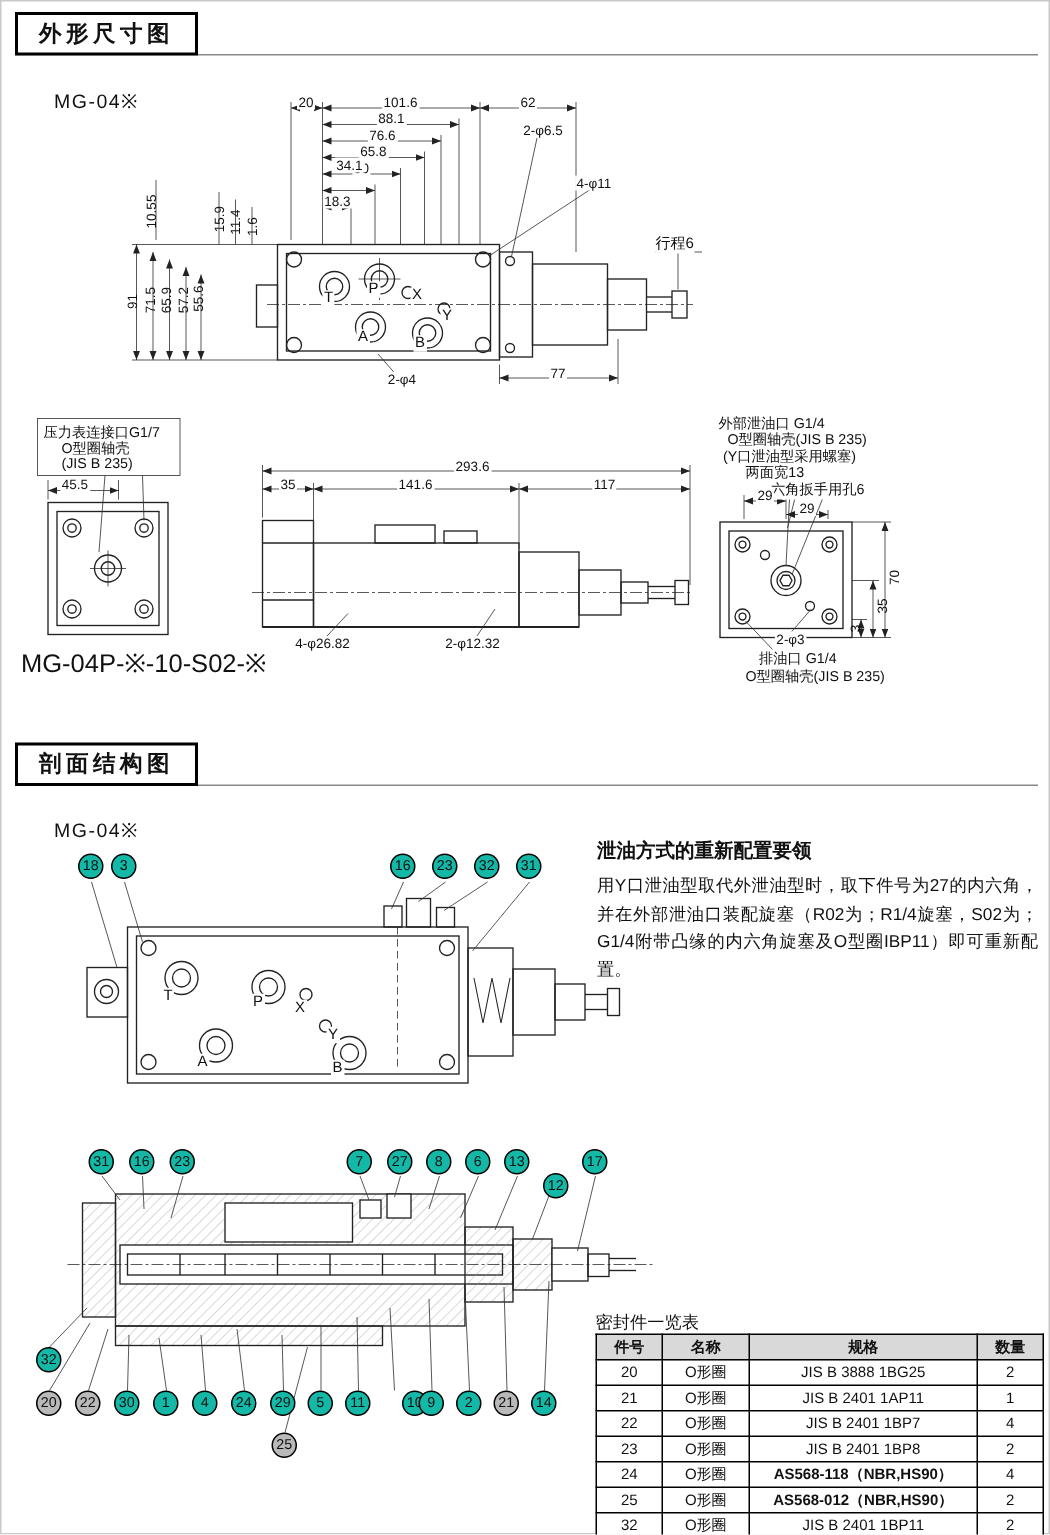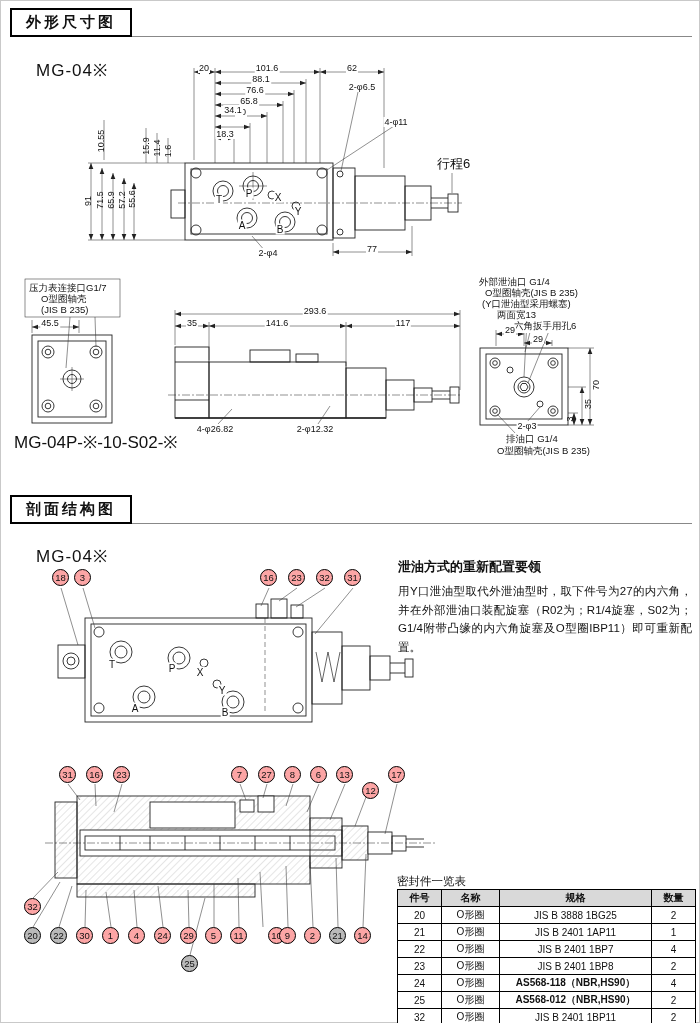--- a/index.html
+++ b/index.html
@@ -1,26 +1,26 @@
 <!DOCTYPE html>
 <html><head>
 <meta charset="utf-8">
 <style>
 *{margin:0;padding:0;box-sizing:border-box}
 html,body{width:700px;height:1023px}
 body{position:relative;background:#fff;font-family:"Liberation Sans",sans-serif;color:#111;overflow:hidden}
 .page{position:absolute;inset:0;border:1px solid #c9c9c9}
 .secbox{position:absolute;border:2px solid #000;padding:3px 14px;font-size:15px;font-weight:bold;letter-spacing:3px;background:#fff;z-index:3}
 .secline{position:absolute;height:1px;background:#888;z-index:2}
-.model{position:absolute;font-size:17px;letter-spacing:1px;z-index:3}
+.model{position:absolute;font-size:13px;letter-spacing:1px;z-index:3}
 .dim{position:absolute;font-size:9px;transform:translateX(-50%);white-space:nowrap;z-index:3;background:#fff;padding:0 1px}
 .dimv{position:absolute;font-size:9px;transform:translate(-50%,-50%) rotate(-90deg);white-space:nowrap;z-index:3}
 .ann{position:absolute;font-size:9.5px;white-space:nowrap;z-index:3;background:#fff}
 .port{position:absolute;font-size:10px;transform:translate(-50%,-50%);z-index:3;background:#fff;padding:0 1px}
-.balloon{position:absolute;width:17px;height:17px;border:1px solid #000;border-radius:50%;background:#fca5a5;font-size:9.5px;display:flex;align-items:center;justify-content:center;z-index:4}
+.balloon{position:absolute;width:17px;height:17px;border:1px solid #000;border-radius:50%;background:#14b8a6;font-size:9.5px;display:flex;align-items:center;justify-content:center;z-index:4}
 .balloon.gray{background:#b9b9b9}
 .note-title{position:absolute;font-size:13px;font-weight:bold;z-index:3}
 .note-body{position:absolute;font-size:11.5px;line-height:1.62;text-align:justify;z-index:3}
 .tbl-title{position:absolute;font-size:11.5px;z-index:3}
 table.seal{position:absolute;border-collapse:collapse;font-size:10px;z-index:3;background:#fff}
 table.seal th,table.seal td{border:1px solid #000;padding:1px 3px;text-align:center;height:13px;white-space:nowrap}
 table.seal th{background:#d9d9d9}
 .spec-bold{font-weight:bold}
 svg.linework{position:absolute;left:0;top:0;z-index:1;pointer-events:none}
 </style>
@@ -306,21 +306,21 @@
   <div class="dim" style="left:267px;top:63px">101.6</div>
   <div class="dim" style="left:352px;top:63px">62</div>
   <div class="dim" style="left:261px;top:74px">88.1</div>
   <div class="dim" style="left:255px;top:85px">76.6</div>
   <div class="dim" style="left:249px;top:96px">65.8</div>
   <div class="dim" style="left:241px;top:107px">50</div>
   <div class="dim" style="left:233px;top:105px">34.1</div>
   <div class="dim" style="left:225px;top:129px">18.3</div>
   <div class="dim" style="left:362px;top:82px">2-φ6.5</div>
   <div class="dim" style="left:396px;top:117px">4-φ11</div>
-  <div class="ann" style="left:437px;top:155px;font-size:13px">行程6</div>
+  <div class="ann" style="left:437px;top:155px;font-size:10px">行程6</div>
   <div class="dimv" style="left:101px;top:141px">10.55</div>
   <div class="dimv" style="left:146px;top:146px">15.9</div>
   <div class="dimv" style="left:157px;top:148px">11.4</div>
   <div class="dimv" style="left:168px;top:151px">1.6</div>
   <div class="dimv" style="left:88px;top:201px">91</div>
   <div class="dimv" style="left:100px;top:200px">71.5</div>
   <div class="dimv" style="left:111px;top:200px">65.9</div>
   <div class="dimv" style="left:122px;top:200px">57.2</div>
   <div class="dimv" style="left:132px;top:199px">55.6</div>
   <div class="port" style="left:219px;top:199px">T</div>

